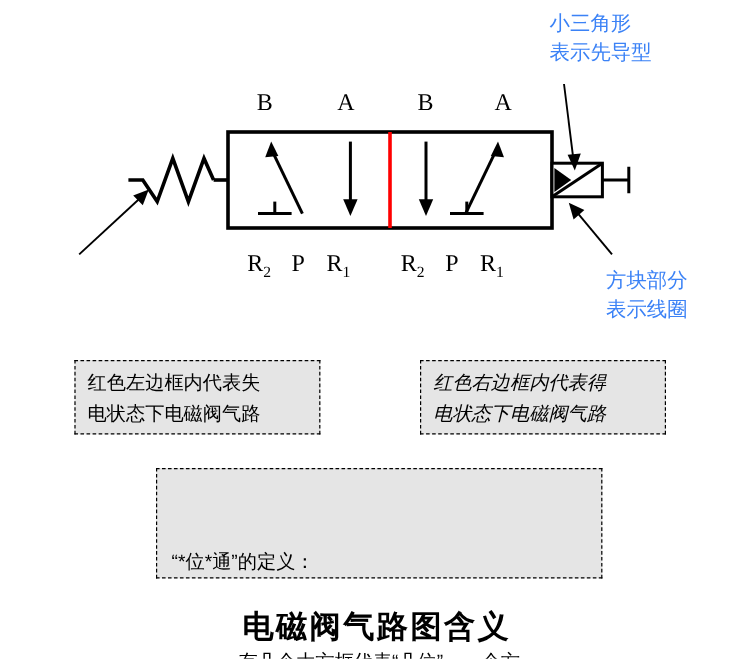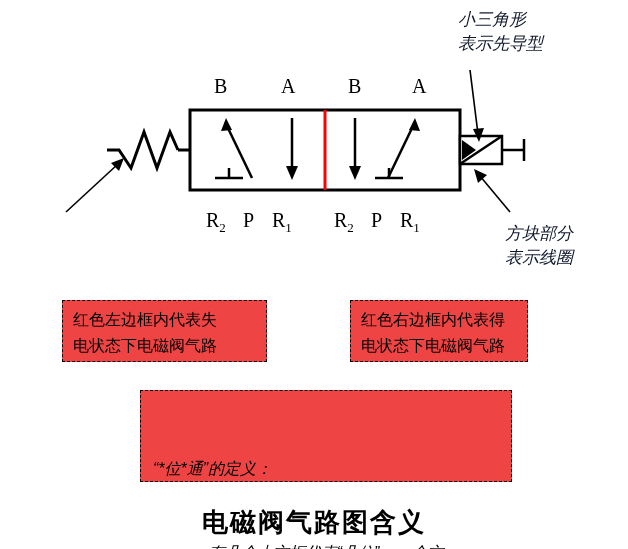--- a/index.html
+++ b/index.html
@@ -21,22 +21,21 @@
     width: 628px;
     height: 549px;
   }
   .abs { position: absolute; }
 
   
   .anno {
     font-size: 17px;
     line-height: 24px;
     white-space: pre;
-    color: #0f172a;
-    font-style: italic;
+    color: #3b82f6;
   }
   .anno-top {
     left: 458px;
     top: 8px;
     text-align: left;
   }
   .anno-spring {
     left: 22px;
     top: 222px;
   }
@@ -57,31 +56,30 @@
     vertical-align: sub;
   }
 
   
   .dbox {
     border: 1px dashed #000;
     font-size: 16px;
     line-height: 26px;
     padding: 6px 10px;
     box-sizing: border-box;
-    background: #ef4444;
+    background: #e5e5e5;
     white-space: pre;
   }
   .dbox-left  { left: 62px;  top: 300px; width: 205px; height: 62px; }
-  .dbox-right { left: 350px; top: 300px; width: 178px; height: 62px; }
+  .dbox-right { left: 350px; top: 300px; width: 205px; height: 62px; font-style: italic; }
   .dbox-def {
-    left: 140px; top: 390px; width: 372px; height: 92px;
+    left: 130px; top: 390px; width: 372px; height: 92px;
     line-height: 28px;
     padding: 8px 12px;
     text-align: center;
-    font-style: italic;
   }
   .dbox-def .ln1 { text-align: left; }
 
   .title {
     left: 0; top: 505px;
     width: 628px;
     text-align: center;
     font-size: 26px;
     font-weight: bold;
     font-family: "Liberation Serif", serif;

